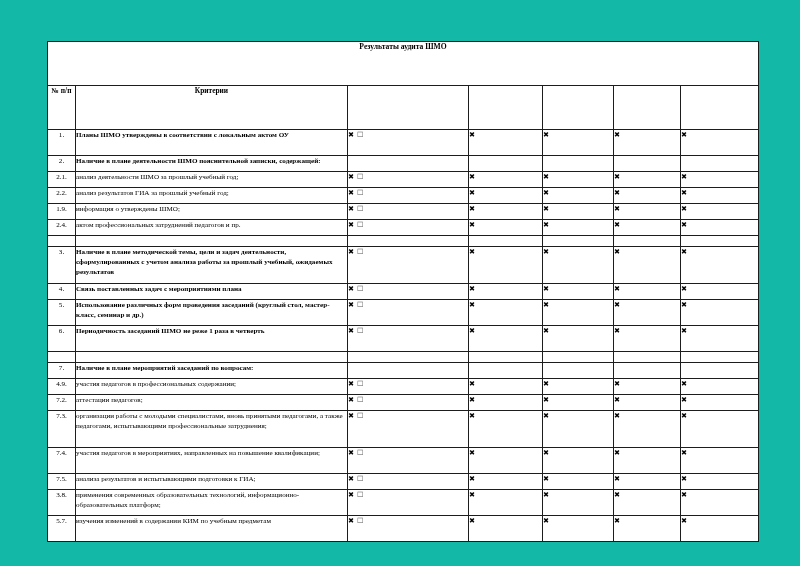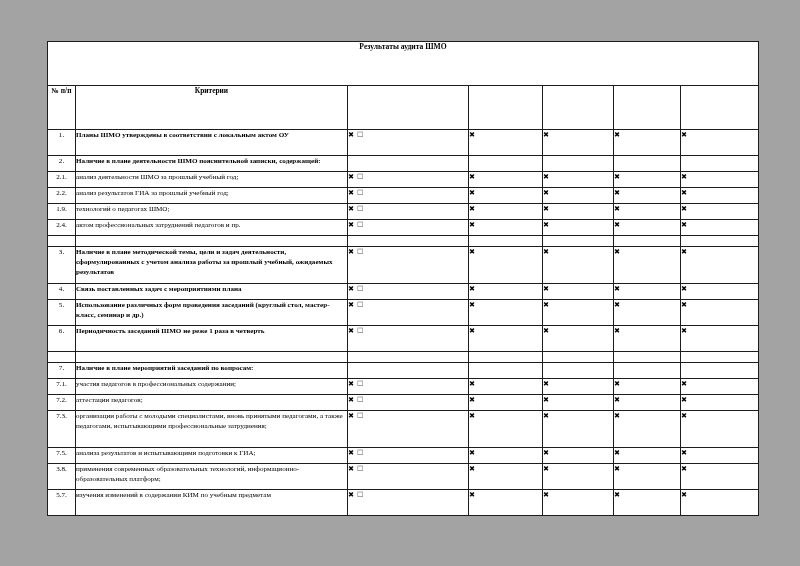--- a/index.html
+++ b/index.html
@@ -16,21 +16,21 @@
     color: #000000;
     position: relative;
   }
 
   #page {
     position: absolute;
     left: 0;
     top: 0;
     width: 800px;
     height: 566px;
-    background: #a3a3a3;
+    background: #14b8a6;
   }
 
   #audit-table {
     position: absolute;
     left: 47px;
     top: 41px;
     width: 711px;
     border-collapse: collapse;
     table-layout: fixed;
     font-size: 7.1px;
@@ -181,21 +181,21 @@
           <td class="num-cell h1">2.2.</td>
           <td class="crit-cell ">анализ результатов ГИА за прошлый учебный год;</td>
           <td class="mark-cell"><span class="x">✖</span><span class="box">☐</span></td>
           <td class="mark-cell center"><span class="x">✖</span></td>
           <td class="mark-cell center"><span class="x">✖</span></td>
           <td class="mark-cell center"><span class="x">✖</span></td>
           <td class="mark-cell center"><span class="x">✖</span></td>
         </tr>
         <tr>
           <td class="num-cell h1">1.9.</td>
-          <td class="crit-cell ">технологий о педагогах ШМО;</td>
+          <td class="crit-cell ">информация о утверждены ШМО;</td>
           <td class="mark-cell"><span class="x">✖</span><span class="box">☐</span></td>
           <td class="mark-cell center"><span class="x">✖</span></td>
           <td class="mark-cell center"><span class="x">✖</span></td>
           <td class="mark-cell center"><span class="x">✖</span></td>
           <td class="mark-cell center"><span class="x">✖</span></td>
         </tr>
         <tr>
           <td class="num-cell h1">2.4.</td>
           <td class="crit-cell ">актом профессиональных затруднений педагогов и пр.</td>
           <td class="mark-cell"><span class="x">✖</span><span class="box">☐</span></td>
@@ -261,21 +261,21 @@
         <tr>
           <td class="num-cell h1">7.</td>
           <td class="crit-cell bold">Наличие в плане мероприятий заседаний по вопросам:</td>
           <td class="mark-cell"></td>
           <td class="mark-cell center"></td>
           <td class="mark-cell center"></td>
           <td class="mark-cell center"></td>
           <td class="mark-cell center"></td>
         </tr>
         <tr>
-          <td class="num-cell h1">7.1.</td>
+          <td class="num-cell h1">4.9.</td>
           <td class="crit-cell ">участия педагогов в профессиональных содержании;</td>
           <td class="mark-cell"><span class="x">✖</span><span class="box">☐</span></td>
           <td class="mark-cell center"><span class="x">✖</span></td>
           <td class="mark-cell center"><span class="x">✖</span></td>
           <td class="mark-cell center"><span class="x">✖</span></td>
           <td class="mark-cell center"><span class="x">✖</span></td>
         </tr>
         <tr>
           <td class="num-cell h1">7.2.</td>
           <td class="crit-cell ">аттестации педагогов;</td>
@@ -288,20 +288,29 @@
         <tr>
           <td class="num-cell h3">7.3.</td>
           <td class="crit-cell ">организации работы с молодыми специалистами, вновь принятыми педагогами, а также педагогами, испытывающими профессиональные затруднения;</td>
           <td class="mark-cell"><span class="x">✖</span><span class="box">☐</span></td>
           <td class="mark-cell center"><span class="x">✖</span></td>
           <td class="mark-cell center"><span class="x">✖</span></td>
           <td class="mark-cell center"><span class="x">✖</span></td>
           <td class="mark-cell center"><span class="x">✖</span></td>
         </tr>
         <tr>
+          <td class="num-cell h2">7.4.</td>
+          <td class="crit-cell ">участия педагогов в мероприятиях, направленных на повышение квалификации;</td>
+          <td class="mark-cell"><span class="x">✖</span><span class="box">☐</span></td>
+          <td class="mark-cell center"><span class="x">✖</span></td>
+          <td class="mark-cell center"><span class="x">✖</span></td>
+          <td class="mark-cell center"><span class="x">✖</span></td>
+          <td class="mark-cell center"><span class="x">✖</span></td>
+        </tr>
+        <tr>
           <td class="num-cell h1">7.5.</td>
           <td class="crit-cell ">анализа результатов и испытывающими подготовки к ГИА;</td>
           <td class="mark-cell"><span class="x">✖</span><span class="box">☐</span></td>
           <td class="mark-cell center"><span class="x">✖</span></td>
           <td class="mark-cell center"><span class="x">✖</span></td>
           <td class="mark-cell center"><span class="x">✖</span></td>
           <td class="mark-cell center"><span class="x">✖</span></td>
         </tr>
         <tr>
           <td class="num-cell h2">3.8.</td>

